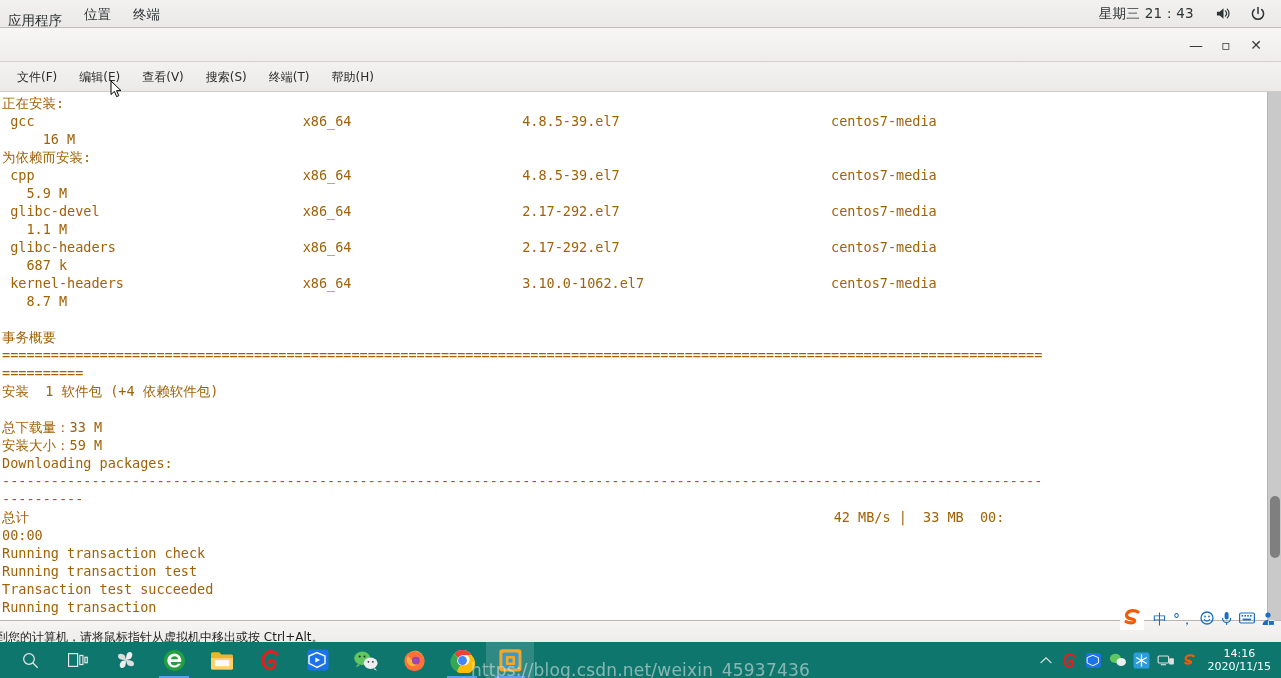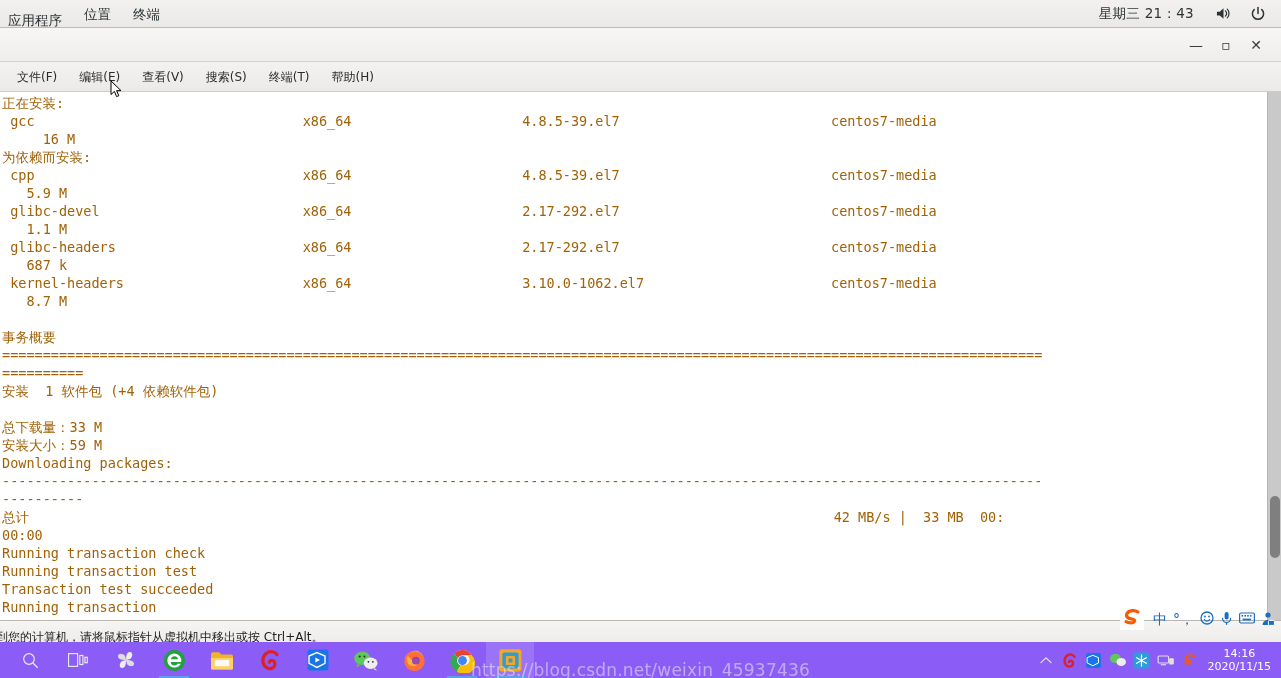--- a/index.html
+++ b/index.html
@@ -127,21 +127,21 @@
     width: 30px; height: 26px; position: relative;
     display: flex; align-items: center; justify-content: center;
   }
   .ime-ico { color: #1a6fc4; font-size: 14px; line-height: 1; }
   .ime-ico.blue { color: #1565c0; }
 
   
   #taskbar {
     position: absolute; left: 0; top: 642px;
     width: 1281px; height: 36px;
-    background: #8b5cf6;
+    background: #0f766e;
     display: flex; align-items: center;
     overflow: hidden;
     padding-left: 6px;
   }
   .tb-icon {
     width: 48px; height: 36px; position: relative;
     display: flex; align-items: center; justify-content: center;
     cursor: default;
   }
   .tb-icon.active { background: rgba(255,255,255,.14); }

